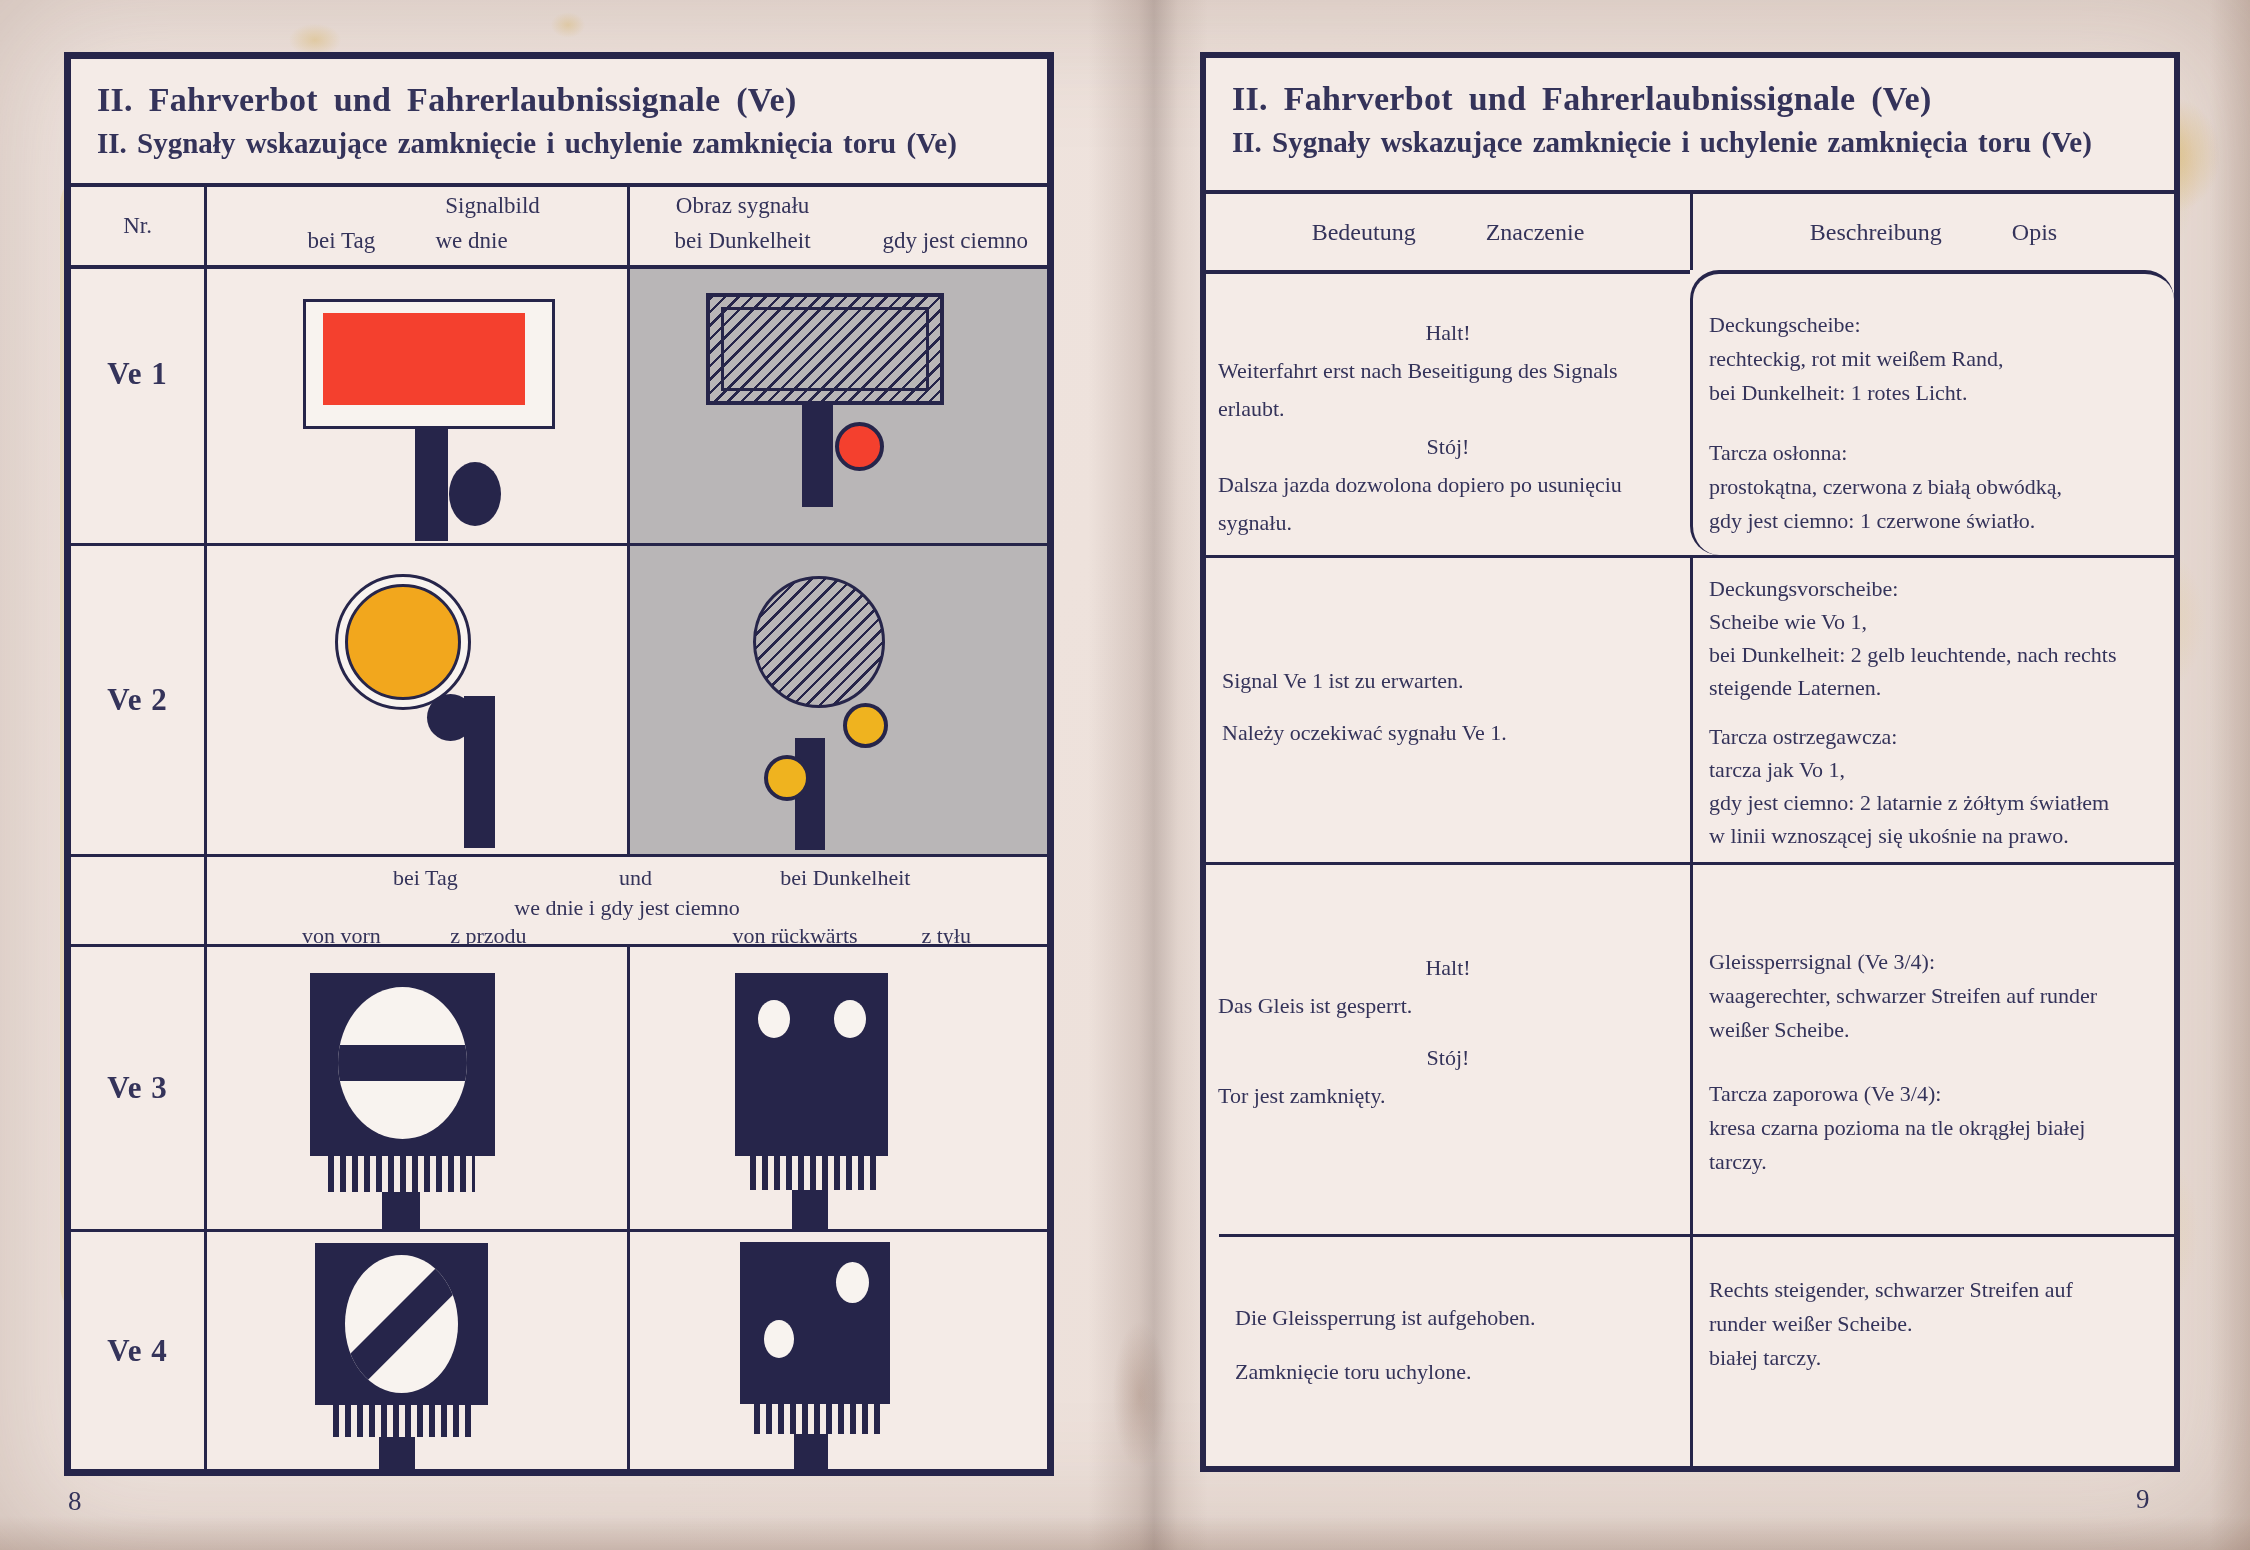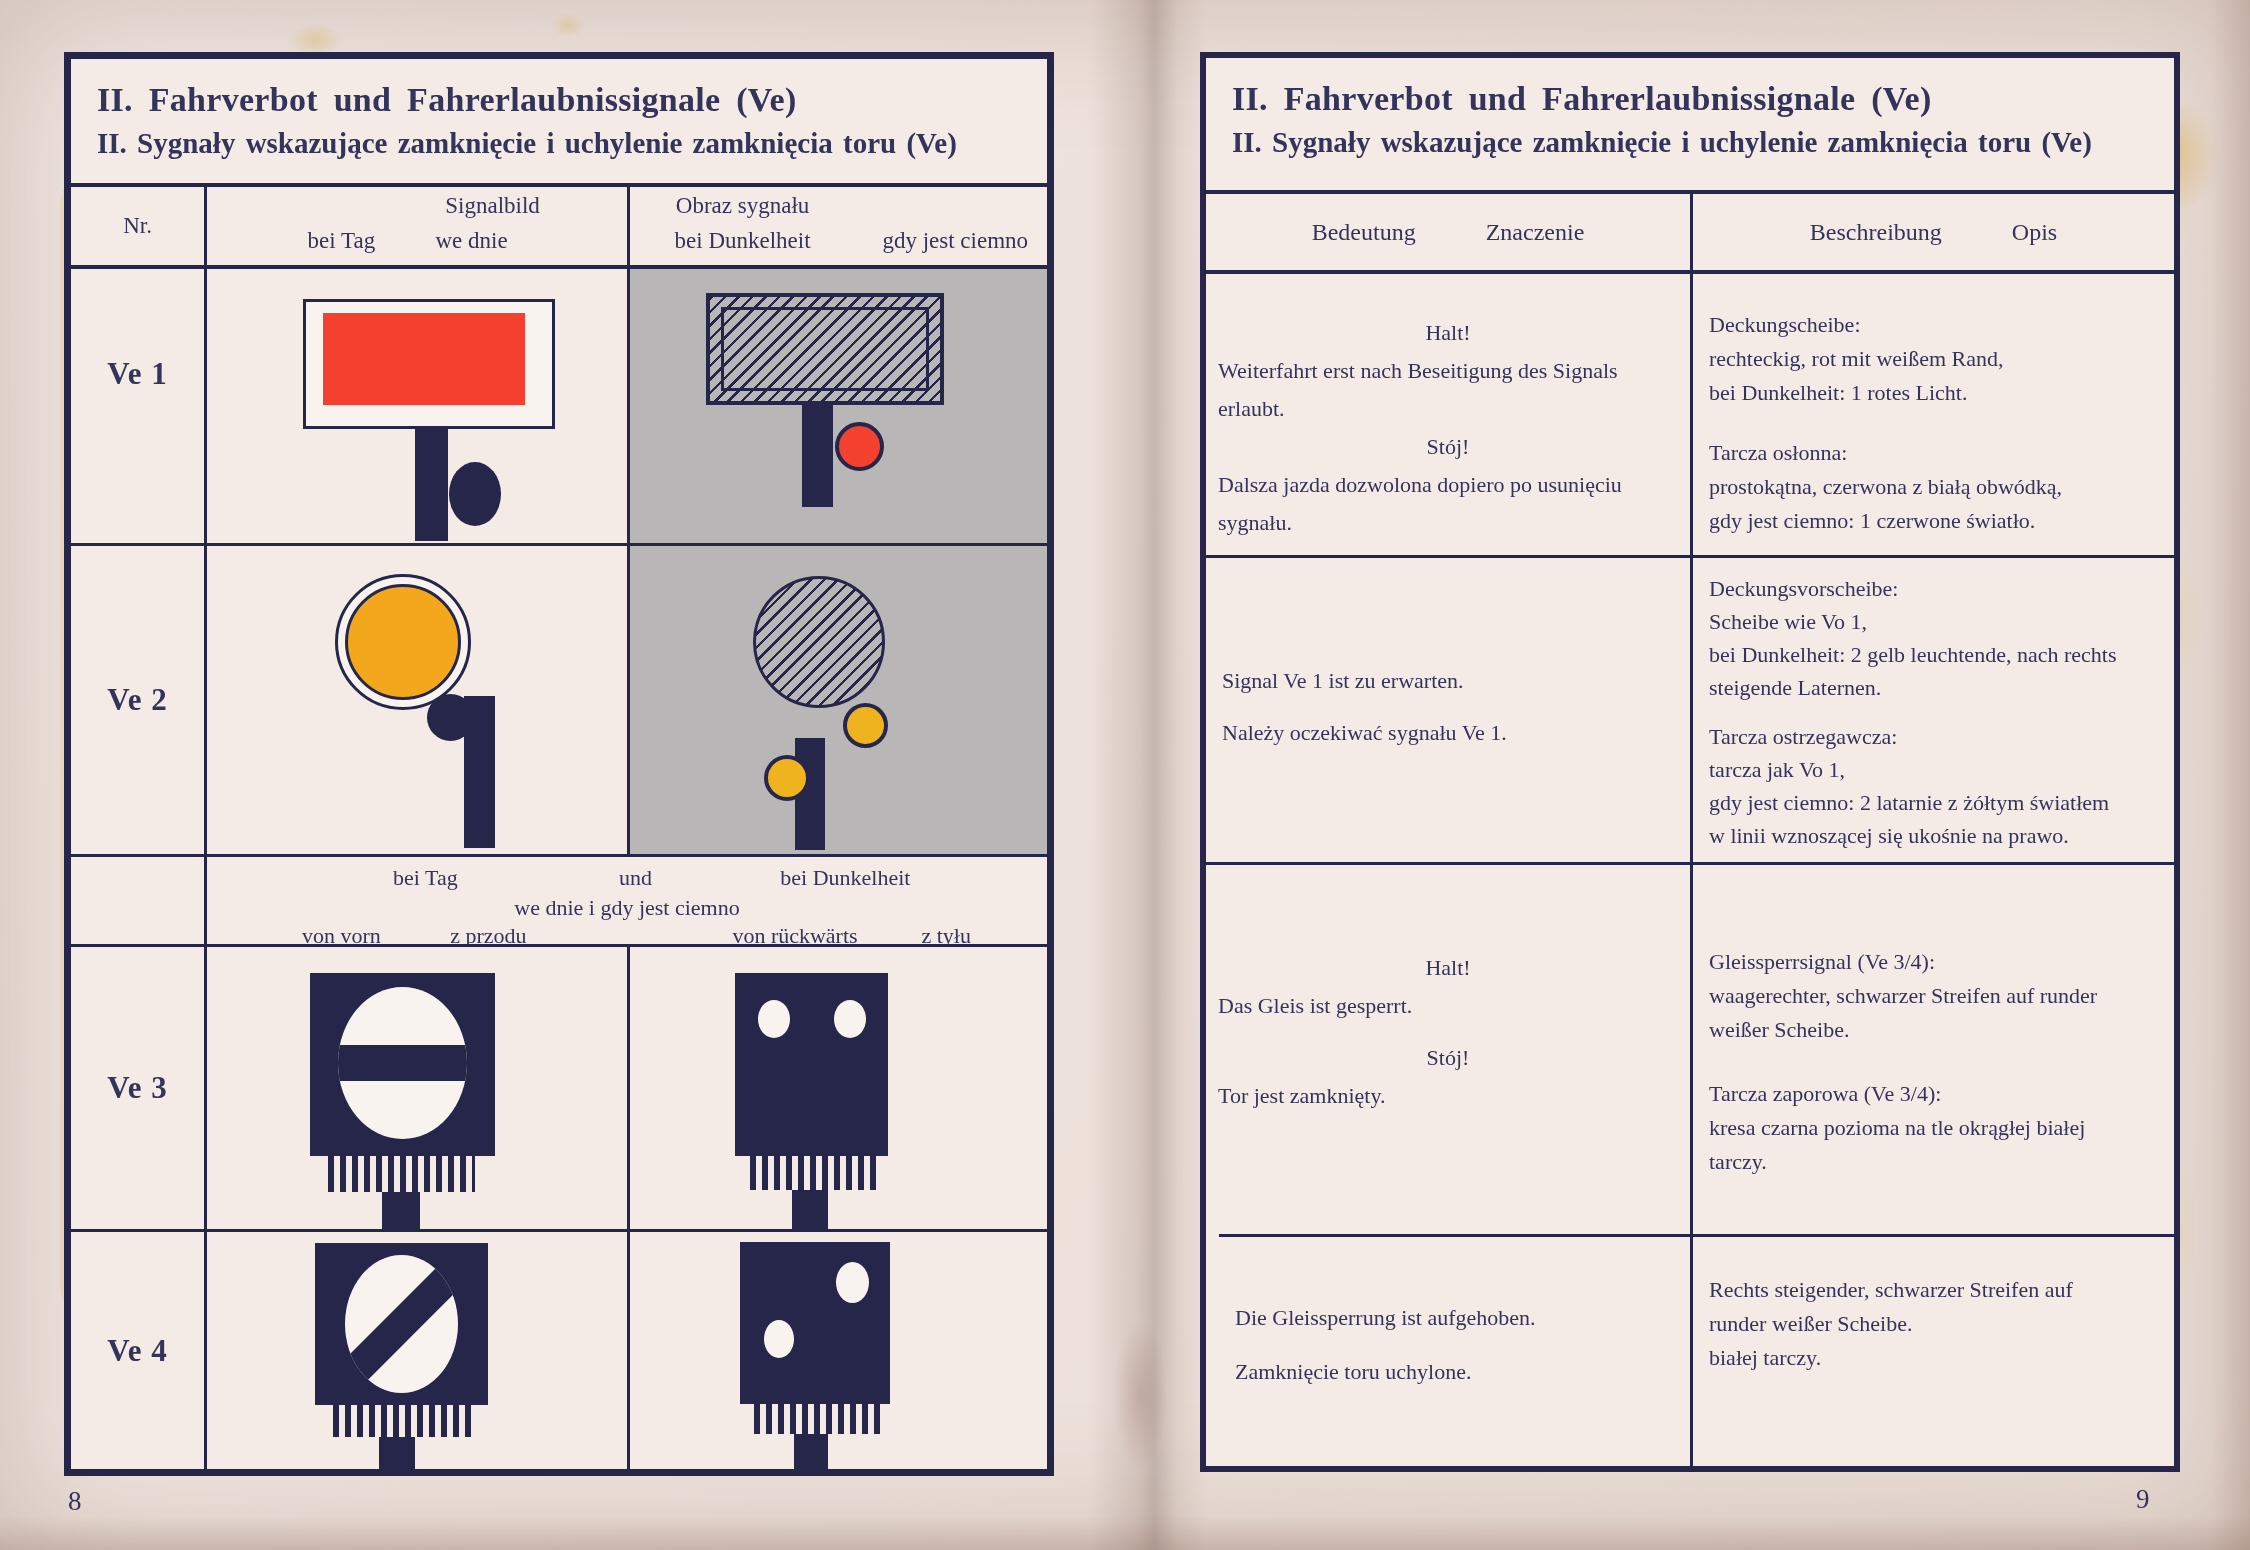--- a/index.html
+++ b/index.html
@@ -101,21 +101,21 @@
   .v4r-d2{left:24px;top:78px;width:30px;height:38px;border-radius:50%;background:var(--panel);}
   .v4r-ribs{left:124px;top:172px;width:128px;height:30px;}
   .v4r-post{left:164px;top:202px;width:34px;height:36px;}
 
   .rheader{display:flex;align-items:center;justify-content:center;gap:70px;
     font-size:24px;color:var(--text);}
   .tl{font-size:22px;line-height:38px;color:var(--text);text-align:left;padding:0 12px;}
   .m-c{text-align:center;}
   .dl{font-size:22px;line-height:34px;color:var(--text);}
   .r1-m{padding-top:40px;}
-  .r1-d{padding:34px 8px 0 16px;}
+  .r1-d{padding:34px 8px 0 16px;border-radius:29px;}
   .r2-m{padding:104px 10px 0 4px;}
   .r2-d{padding:14px 6px 0 16px;}
   .r2-d .dl{line-height:33px;}
   .r3-m{padding-top:84px;}
   .r3-d{padding:80px 8px 0 16px;}
   .r4-m{padding:62px 10px 0 4px;}
   .r4-d{padding:36px 12px 0 16px;}
   .gap14{margin-top:14px;}
   .gap16{margin-top:16px;}
   .para{margin-top:26px;}

